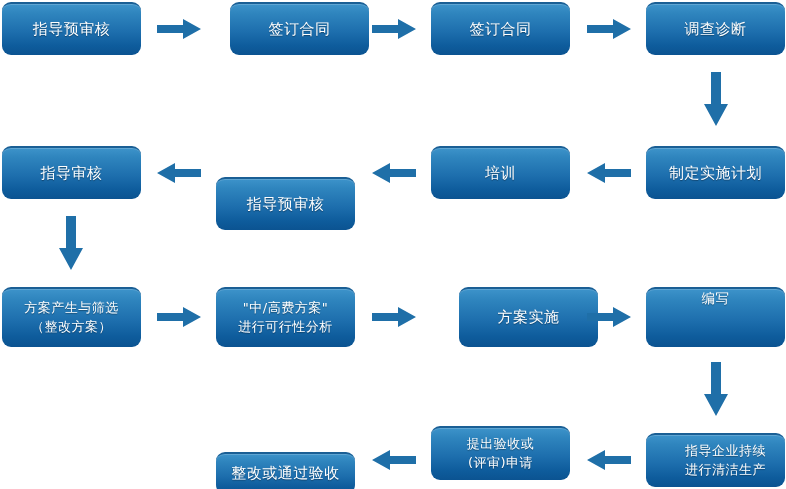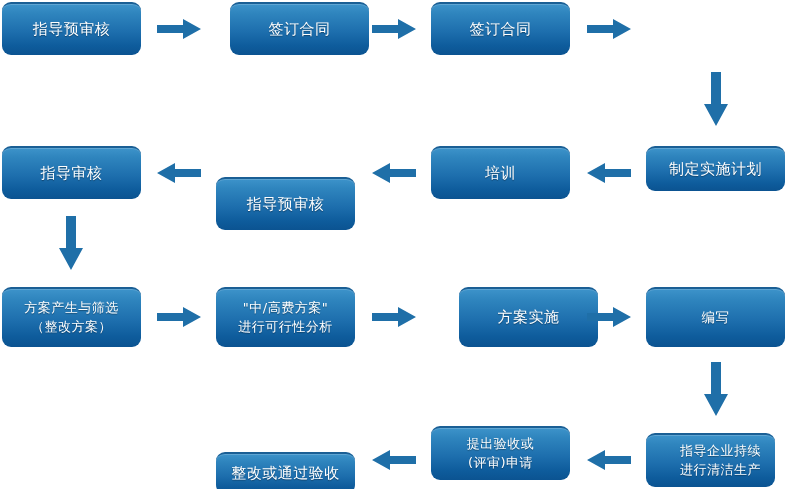--- a/index.html
+++ b/index.html
@@ -81,20 +81,23 @@
   <div class="node one-line" style="left:431px; top:2px; width:139px; height:53px;">
     <span class="line">签订合同</span>
   </div>
 
   <div class="arrow" style="left:587px; top:17px;">
     <svg width="44" height="24" viewBox="0 0 44 24" aria-hidden="true">
       <polygon points="0,8 26,8 26,2 44,12 26,22 26,16 0,16" fill="#1f6fa8"></polygon>
     </svg>
   </div>
 
+  <div class="node one-line" style="left:646px; top:2px; width:139px; height:53px;">
+    <span class="line">调查诊断</span>
+  </div>
 
   <div class="arrow" style="left:703px; top:72px;">
     <svg width="26" height="54" viewBox="0 0 26 54" aria-hidden="true">
       <polygon points="8,0 18,0 18,32 25,32 13,54 1,32 8,32" fill="#1f6fa8"></polygon>
     </svg>
   </div>
 
   <div class="node one-line" style="left:2px; top:146px; width:139px; height:53px;">
     <span class="line">指导审核</span>
   </div>
@@ -118,21 +121,21 @@
   <div class="node one-line" style="left:431px; top:146px; width:139px; height:53px;text-align:center;">
     <span class="line">培训</span>
   </div>
 
   <div class="arrow" style="left:587px; top:161px;">
     <svg width="44" height="24" viewBox="0 0 44 24" aria-hidden="true">
       <polygon points="44,8 18,8 18,2 0,12 18,22 18,16 44,16" fill="#1f6fa8"></polygon>
     </svg>
   </div>
 
-  <div class="node one-line" style="left:646px; top:146px; width:139px; height:45px;justify-content:center;">
+  <div class="node one-line" style="left:646px; top:146px; width:139px; height:53px;justify-content:center;">
     <span class="line">制定实施计划</span>
   </div>
 
   <div class="arrow" style="left:58px; top:216px;">
     <svg width="26" height="54" viewBox="0 0 26 54" aria-hidden="true">
       <polygon points="8,0 18,0 18,32 25,32 13,54 1,32 8,32" fill="#1f6fa8"></polygon>
     </svg>
   </div>
 
   <div class="node two-line" style="left:2px; top:287px; width:139px; height:60px;">
@@ -160,21 +163,21 @@
   <div class="node one-line" style="left:431px; top:287px; width:139px; height:60px;margin-left:28px;">
     <span class="line">方案实施</span>
   </div>
 
   <div class="arrow" style="left:587px; top:305px;">
     <svg width="44" height="24" viewBox="0 0 44 24" aria-hidden="true">
       <polygon points="0,8 26,8 26,2 44,12 26,22 26,16 0,16" fill="#1f6fa8"></polygon>
     </svg>
   </div>
 
-  <div class="node two-line" style="left:646px; top:287px; width:139px; height:60px; font-size:13.5px;">
+  <div class="node two-line" style="left:646px; top:287px; width:139px; height:60px; font-size:13.5px;justify-content:space-between;">
     <span class="line">编写</span>
   </div>
 
   <div class="arrow" style="left:703px; top:362px;">
     <svg width="26" height="54" viewBox="0 0 26 54" aria-hidden="true">
       <polygon points="8,0 18,0 18,32 25,32 13,54 1,32 8,32" fill="#1f6fa8"></polygon>
     </svg>
   </div>
 
   <div class="node one-line" style="left:216px; top:433px; width:139px; height:42px;margin-top:19px;">
@@ -191,18 +194,18 @@
     <span class="line">提出验收或</span>
     <span class="line">(评审)申请</span>
   </div>
 
   <div class="arrow" style="left:587px; top:448px;">
     <svg width="44" height="24" viewBox="0 0 44 24" aria-hidden="true">
       <polygon points="44,8 18,8 18,2 0,12 18,22 18,16 44,16" fill="#1f6fa8"></polygon>
     </svg>
   </div>
 
-  <div class="node two-line" style="left:646px; top:433px; width:129px; height:54px;padding-left:20px;">
+  <div class="node two-line" style="left:646px; top:433px; width:139px; height:54px;padding-left:20px;">
     <span class="line">指导企业持续</span>
     <span class="line">进行清洁生产</span>
   </div>
 
 </div>
 
 </body></html>

